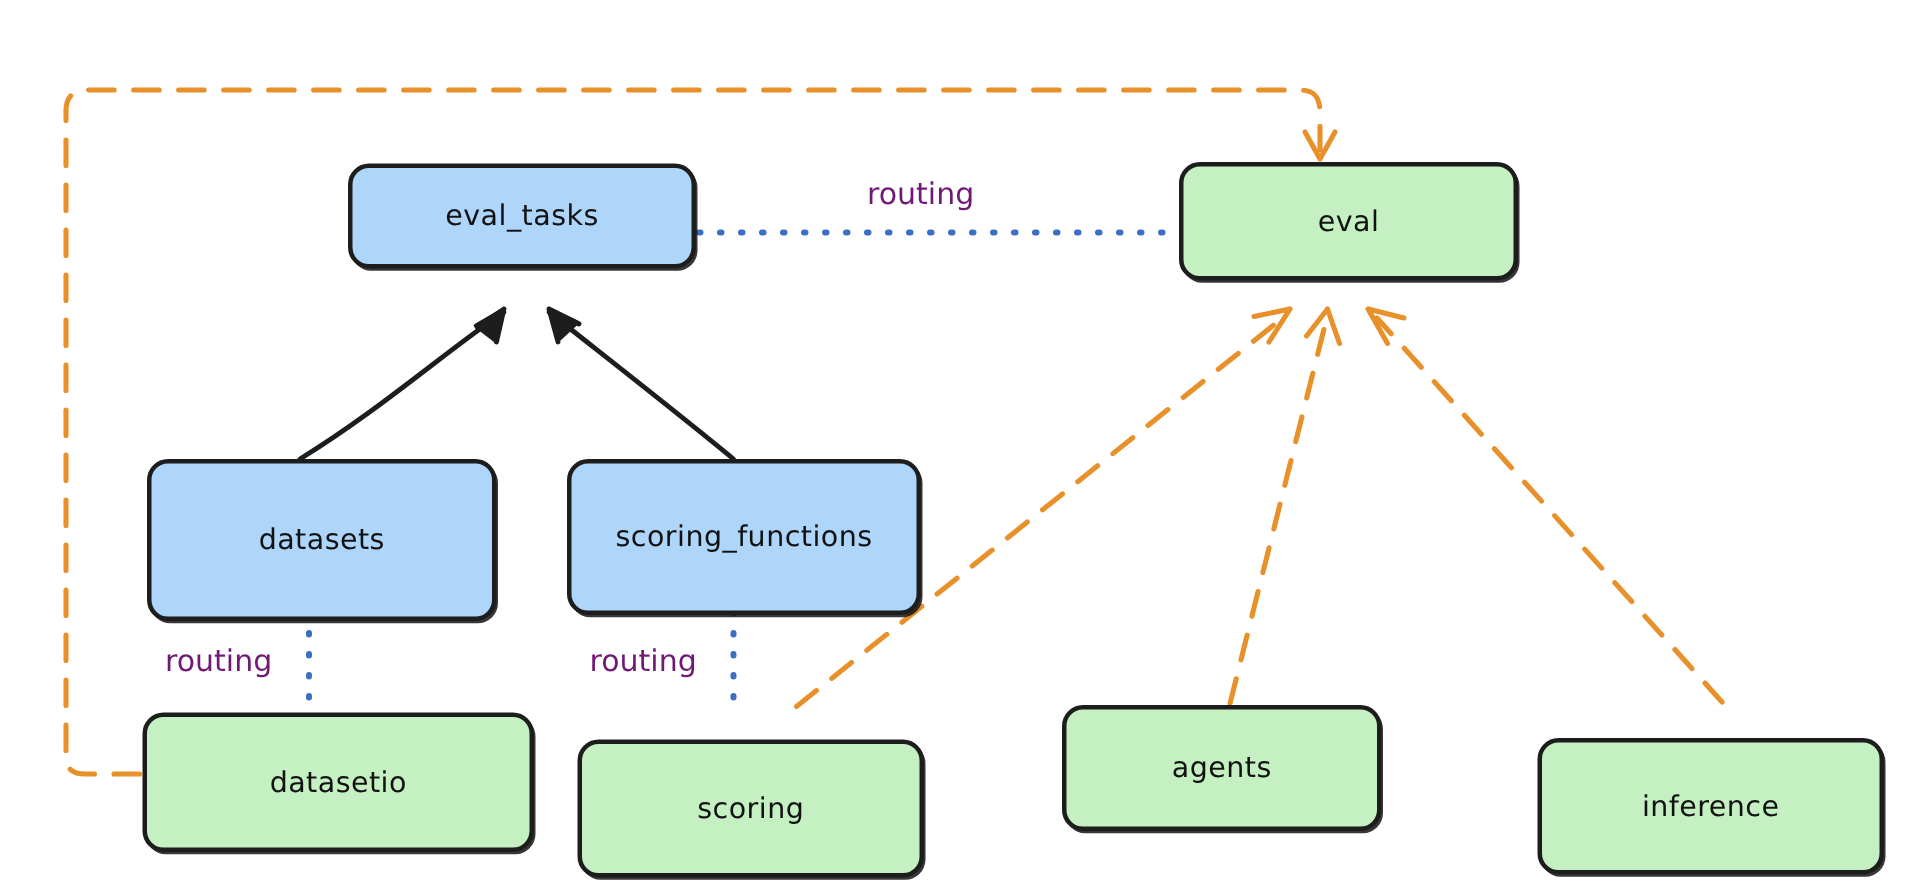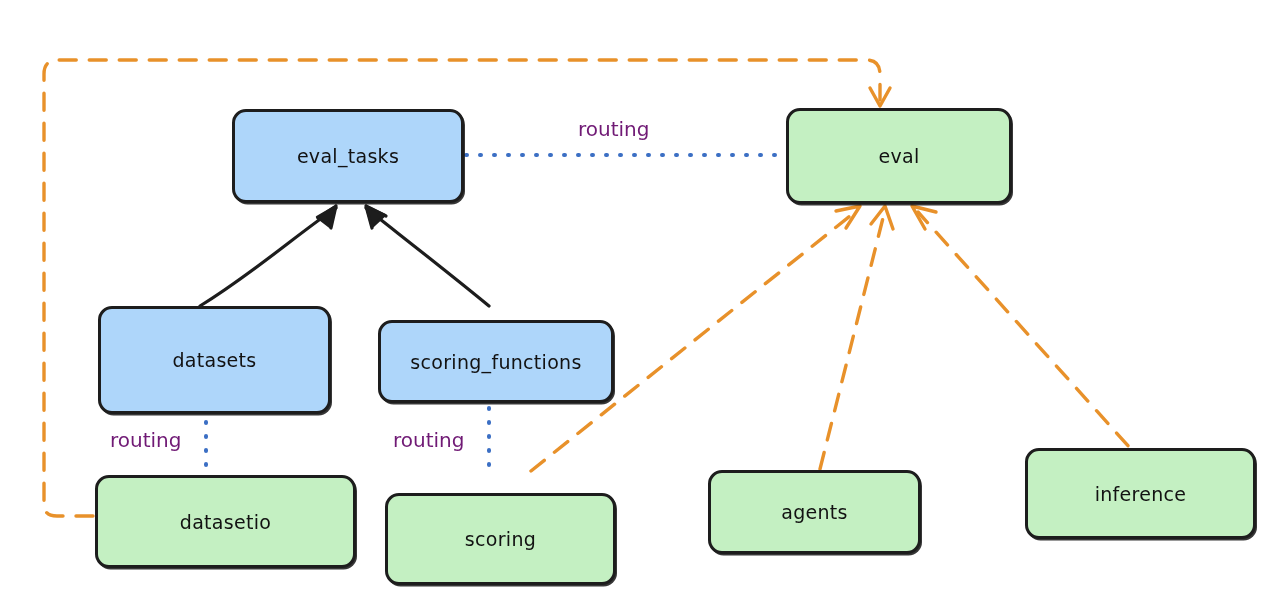--- a/index.html
+++ b/index.html
@@ -95,49 +95,49 @@
       <path d="M 820 469 L 884 214" fill="none" stroke="#e8912a" stroke-width="3.4" stroke-linecap="round" stroke-dasharray="17 13"></path>
       <path d="M 885 206 L 871 224 M 885 206 L 893 229" fill="none" stroke="#e8912a" stroke-width="3.4" stroke-linecap="round"></path>
     </g>
 
     <g>
       <path d="M 1148 468 L 918 212" fill="none" stroke="#e8912a" stroke-width="3.4" stroke-linecap="round" stroke-dasharray="17 13"></path>
       <path d="M 912 206 L 936 212 M 912 206 L 925 229" fill="none" stroke="#e8912a" stroke-width="3.4" stroke-linecap="round"></path>
     </g>
   </svg>
 
-  <div class="node blue" style="left:232px; top:109px; width:232px; height:94px;">
+  <div class="node blue" style="left:232px; top:109px; width:232px; height:70px;">
     <span class="node-label">eval_tasks</span>
   </div>
 
-  <div class="node green" style="left:786px; top:108px; width:226px; height:96px;">
+  <div class="node green" style="left:786px; top:108px; width:226px; height:79px;">
     <span class="node-label">eval</span>
   </div>
 
   <div class="node blue" style="left:98px; top:306px; width:233px; height:108px;">
     <span class="node-label">datasets</span>
   </div>
 
-  <div class="node blue" style="left:378px; top:320px; width:236px; height:83px;">
+  <div class="node blue" style="left:378px; top:306px; width:236px; height:104px;">
     <span class="node-label">scoring_functions</span>
   </div>
 
   <div class="node green" style="left:95px; top:475px; width:261px; height:93px;">
     <span class="node-label">datasetio</span>
   </div>
 
   <div class="node green" style="left:385px; top:473px; width:231px; height:92px;margin-top:20px;">
     <span class="node-label">scoring</span>
   </div>
 
   <div class="node green" style="left:708px; top:470px; width:213px; height:84px;">
     <span class="node-label">agents</span>
   </div>
 
-  <div class="node green" style="left:1025px; top:448px; width:231px; height:91px;">
+  <div class="node green" style="left:1025px; top:492px; width:231px; height:91px;">
     <span class="node-label">inference</span>
   </div>
 
   <div class="edge-label" style="left:578px; top:117px;">routing</div>
 
   <div class="edge-label" style="left:110px; top:428px;">routing</div>
 
   <div class="edge-label" style="left:393px; top:428px;">routing</div>
 
 </div>

